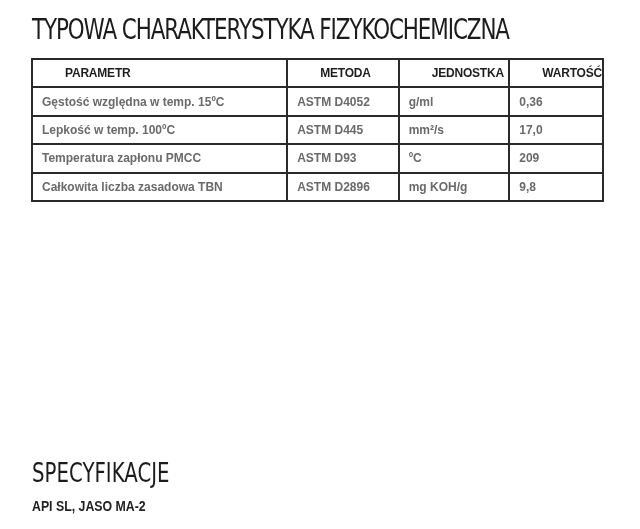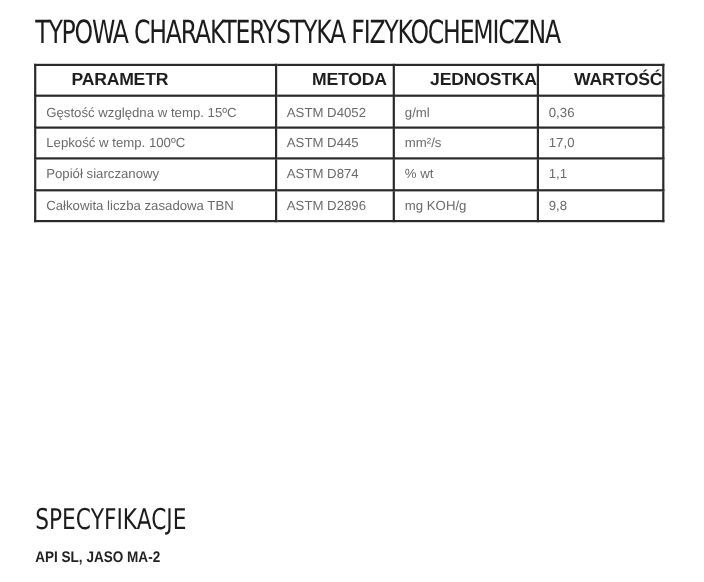--- a/index.html
+++ b/index.html
@@ -1,20 +1,20 @@
 <!DOCTYPE html>
 <html><head>
 <meta charset="utf-8">
 <style>
   html, body { margin:0; padding:0; background:#ffffff; }
   body { width:640px; height:529px; position:relative; overflow:hidden; font-family:"Liberation Sans", sans-serif; color:#1a1a1a; }
   .title { position:absolute; left:32px; top:12px; font-family:"DejaVu Sans", sans-serif; font-size:29px; letter-spacing:-1.5px; transform:scaleX(0.74); transform-origin:left top; color:#1c1c1c; white-space:nowrap; font-weight:normal; }
   table { position:absolute; left:31px; top:58px; width:573px; border-collapse:collapse; border:2px solid #1e1e1e; }
-  td, th { border:2px solid #2a2a2a; height:26.4px; padding:0 0 0 9px; text-align:left; font-size:12px; color:#6a6a6a; font-weight:normal; white-space:nowrap; }
-  th { font-weight:bold; color:#1e1e1e; font-size:16px; letter-spacing:-0.2px;padding-left:32px; }
+  td, th { border:2px solid #2a2a2a; height:26.4px; padding:0 0 0 9px; text-align:left; font-size:12px; color:#6a6a6a; font-weight:bold; white-space:nowrap; }
+  th { font-weight:bold; color:#1e1e1e; font-size:12px; letter-spacing:-0.2px;padding-left:32px; }
   col.c1 { width:261px; } col.c2 { width:114px; } col.c3 { width:111px; } col.c4 { width:87px; }
   .h2 { position:absolute; left:32px; top:458px; font-family:"DejaVu Sans", sans-serif; font-size:26px; transform:scaleX(0.76); transform-origin:left top; color:#1c1c1c; white-space:nowrap; }
   .spec { position:absolute; left:32px; top:498px; font-size:14px; font-weight:bold; color:#222; transform:scaleX(0.88); transform-origin:left top; white-space:nowrap; }
 </style>
 </head>
 <body>
 
 <div class="title">TYPOWA CHARAKTERYSTYKA FIZYKOCHEMICZNA</div>
 
 <table>
@@ -39,24 +39,24 @@
       <td>g/ml</td>
       <td>0,36</td>
     </tr>
     <tr>
       <td>Lepkość w temp. 100ºC</td>
       <td>ASTM D445</td>
       <td>mm²/s</td>
       <td>17,0</td>
     </tr>
     <tr>
-      <td>Popiół siarczanowy</td>
-      <td>ASTM D874</td>
-      <td>% wt</td>
-      <td>1,1</td>
+      <td>Temperatura zapłonu PMCC</td>
+      <td>ASTM D93</td>
+      <td>ºC</td>
+      <td>209</td>
     </tr>
     <tr>
       <td>Całkowita liczba zasadowa TBN</td>
       <td>ASTM D2896</td>
       <td>mg KOH/g</td>
       <td>9,8</td>
     </tr>
   </tbody>
 </table>
 

